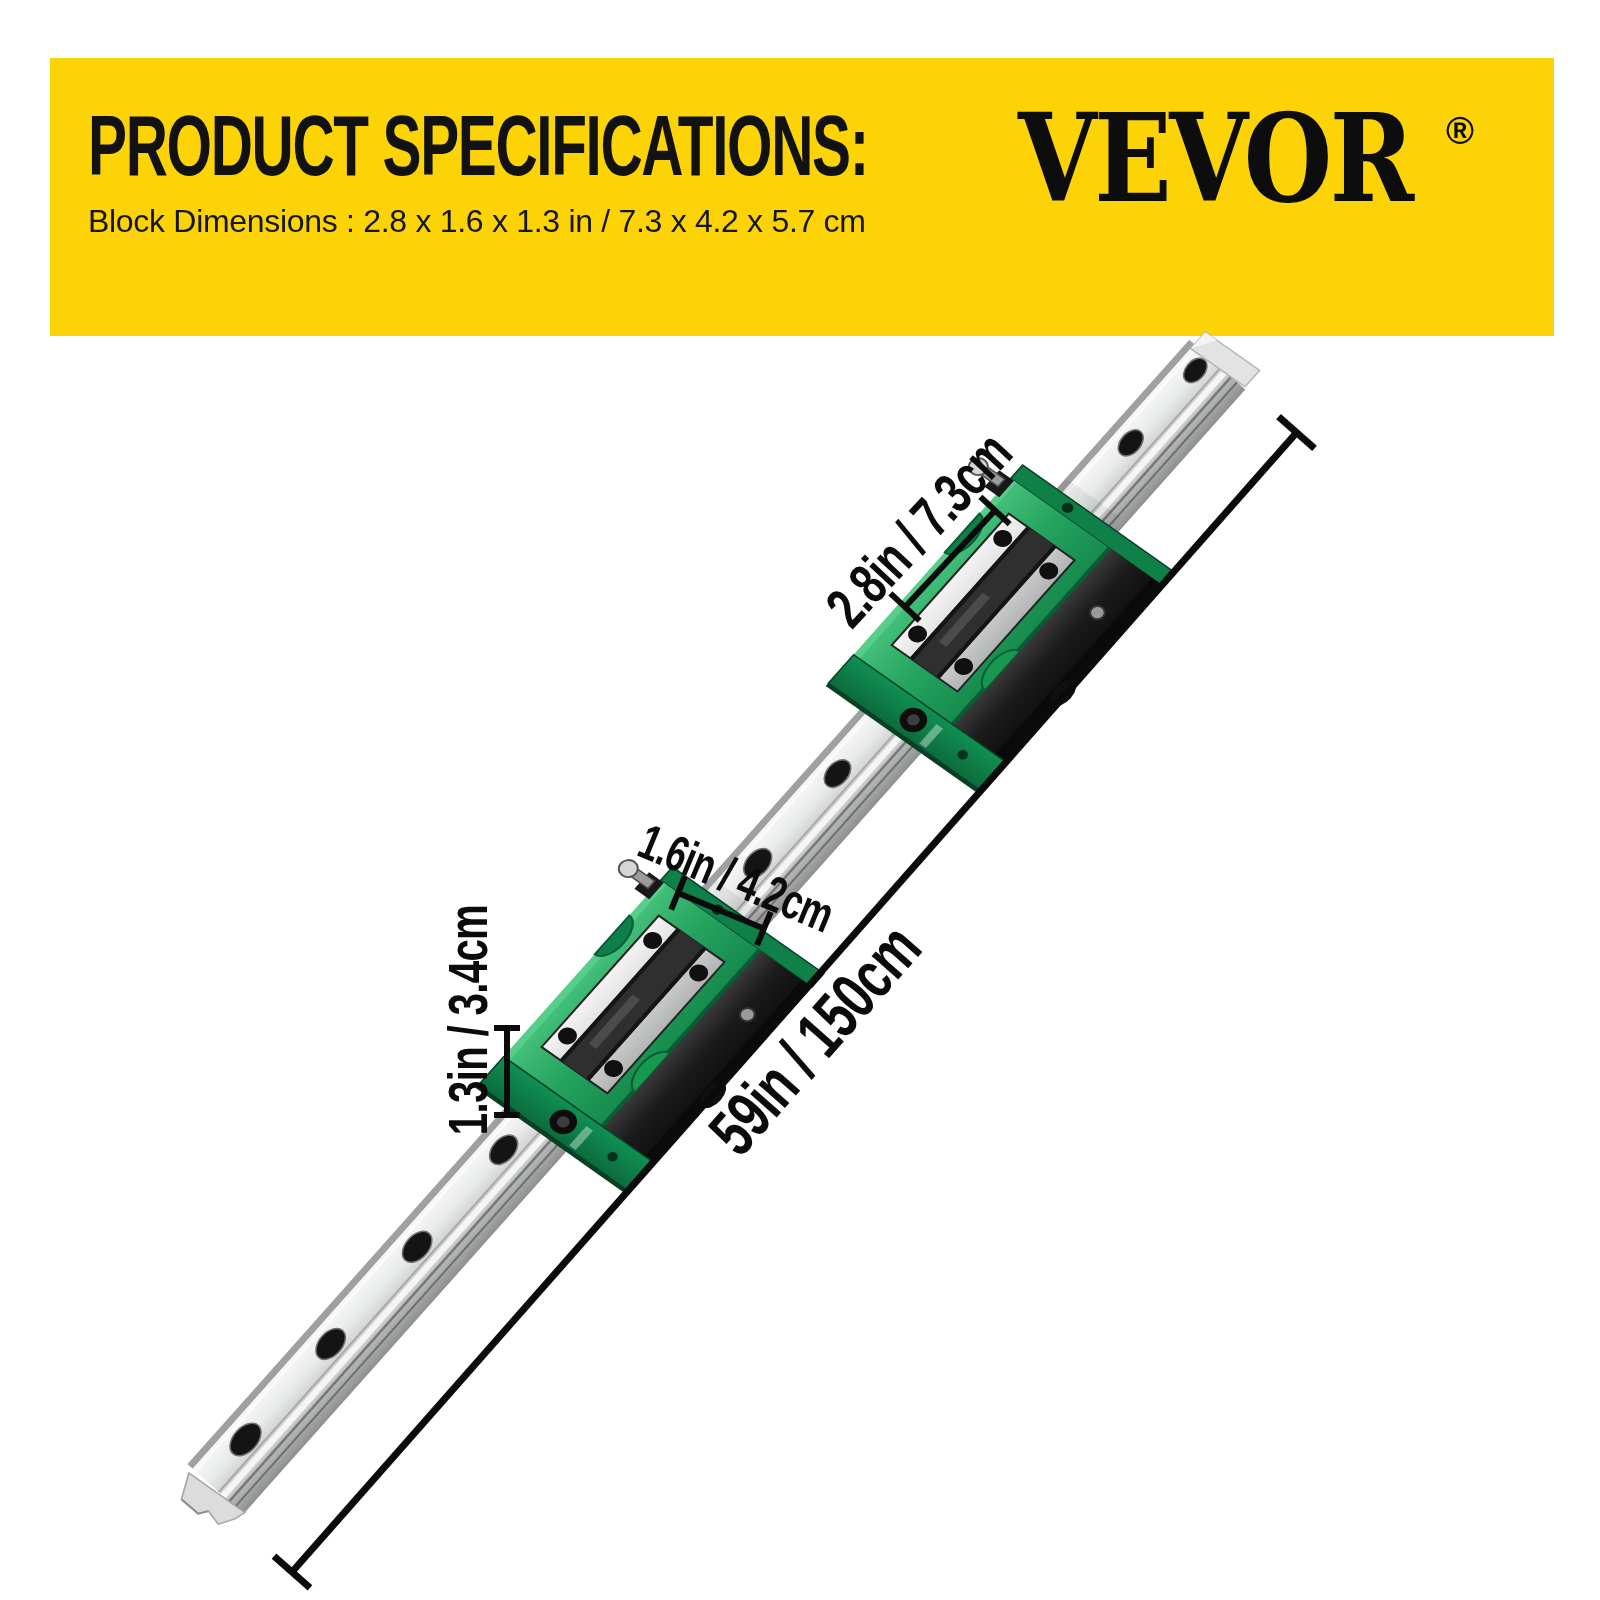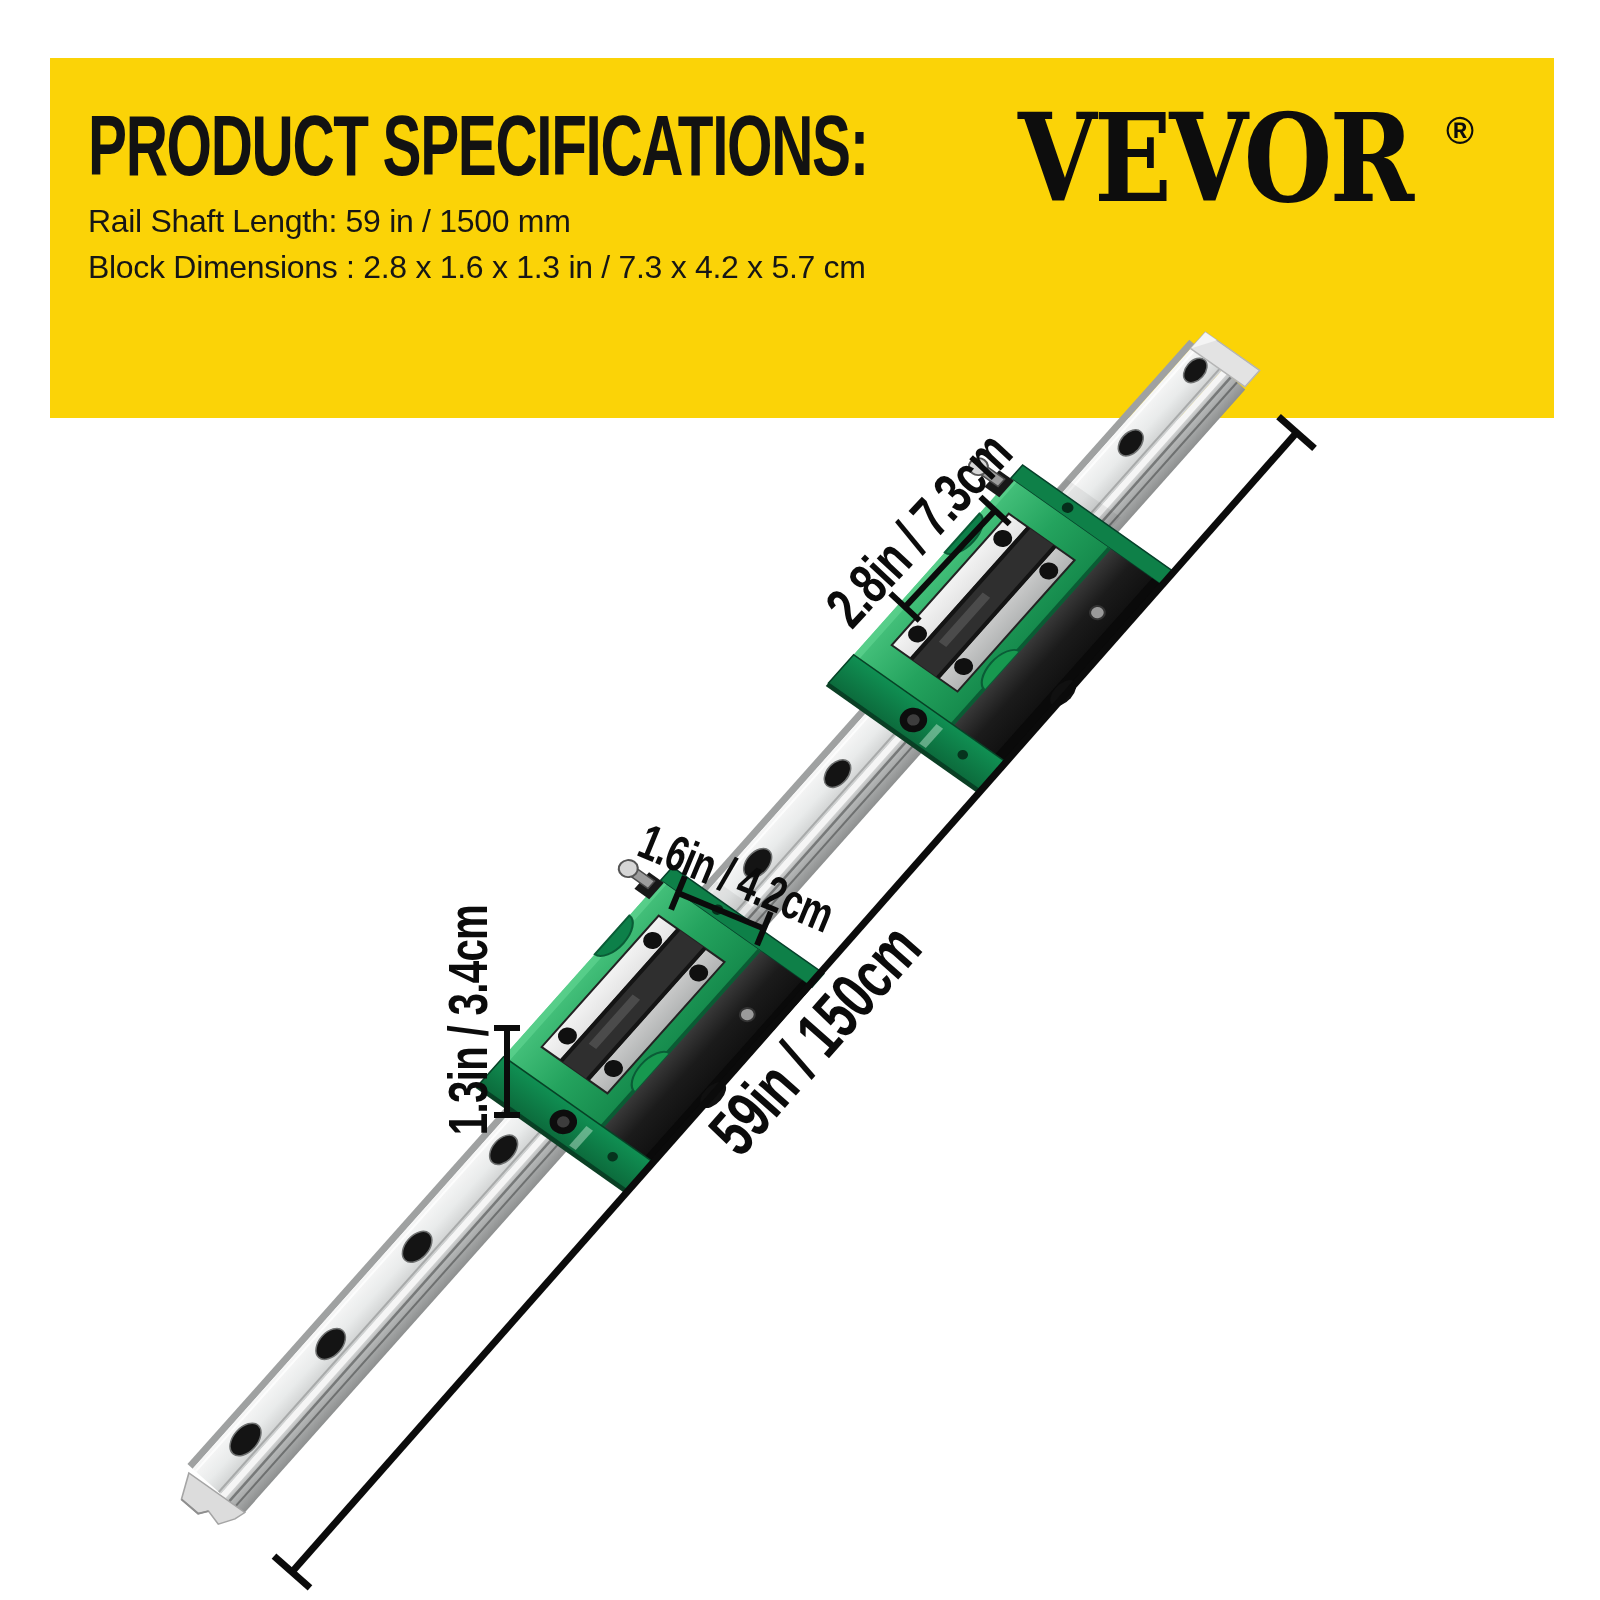--- a/index.html
+++ b/index.html
@@ -1,18 +1,18 @@
 <!DOCTYPE html>
 <html><head>
 <meta charset="utf-8">
 <style>
   html,body{margin:0;padding:0;background:#ffffff;}
   .page{position:relative;width:1600px;height:1600px;background:#ffffff;overflow:hidden;
         font-family:"Liberation Sans",sans-serif;}
-  .banner{position:absolute;left:50px;top:58px;width:1504px;height:360px;background:#FBD307;}
+  .banner{position:absolute;left:50px;top:58px;width:1504px;height:278px;background:#FBD307;}
   .banner-title{position:absolute;left:38px;top:44px;font-size:86px;font-weight:bold;line-height:1;
         letter-spacing:-2px;color:#121212;white-space:nowrap;
         transform:scaleX(0.68);transform-origin:left top;}
   .spec-lines{position:absolute;left:38px;top:140px;font-size:32px;line-height:46px;color:#161616;
         letter-spacing:-0.3px;white-space:nowrap;}
   .logo{position:absolute;left:968px;top:40px;font-family:"DejaVu Serif",serif;font-weight:bold;
         font-size:121px;line-height:1;color:#0d0d0d;letter-spacing:-3px;white-space:nowrap;
         transform:scaleX(0.84);transform-origin:left top;}
   .regmark{position:absolute;left:1396px;top:52px;font-size:38px;color:#0d0d0d;font-weight:bold;}
   svg{position:absolute;left:0;top:0;}
@@ -20,21 +20,20 @@
   .dimstroke{stroke:#0B0B0B;fill:none;}
 </style>
 </head>
 <body>
 
 <div class="page">
 
   <div class="banner">
     <div class="banner-title">PRODUCT SPECIFICATIONS:</div>
     <div class="spec-lines">
-      <div>Rail Shaft Length: 59 in / 1500 mm</div>
       <div>Block Dimensions : 2.8 x 1.6 x 1.3 in / 7.3 x 4.2 x 5.7 cm</div>
     </div>
     <div class="logo">VEVOR</div>
     <div class="regmark">®</div>
   </div>
 
   <svg width="1600" height="1600" viewBox="0 0 1600 1600">
     <defs>
       <linearGradient id="gRailTop" x1="0" y1="-52" x2="0" y2="-12" gradientUnits="userSpaceOnUse">
         <stop offset="0" stop-color="#f8f8f8"></stop>

